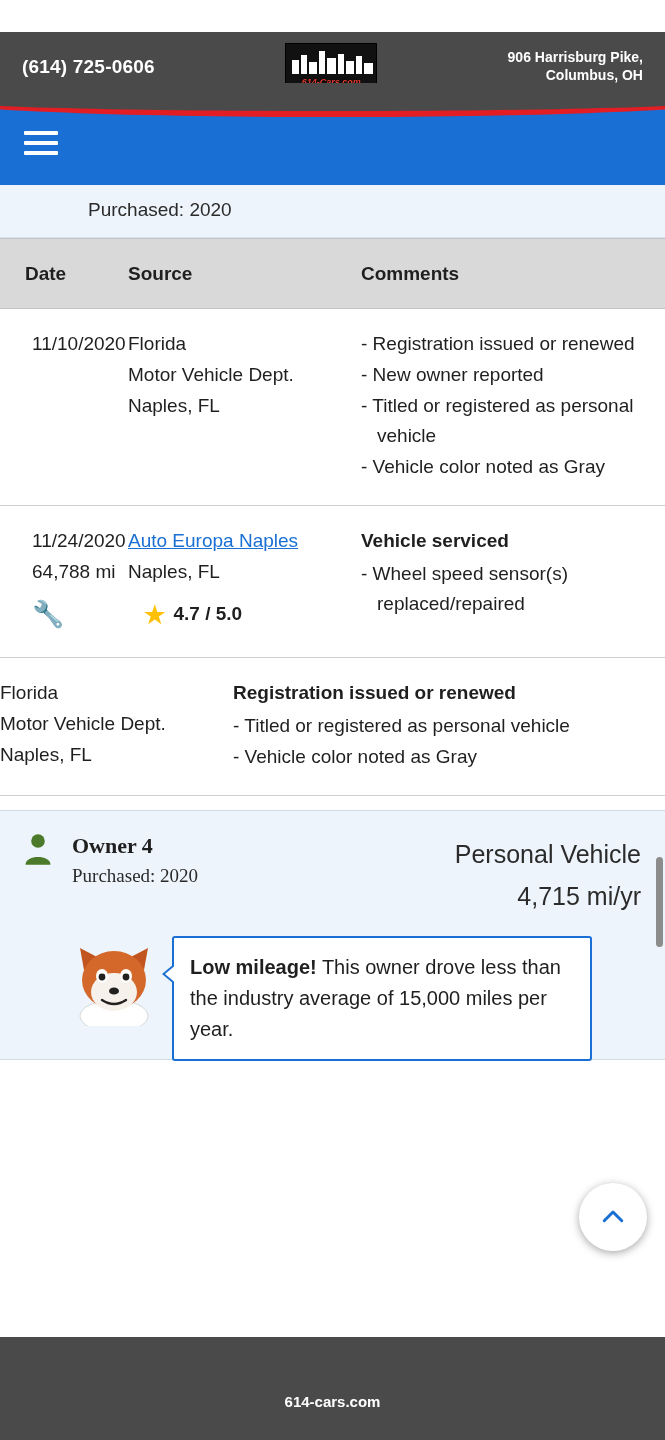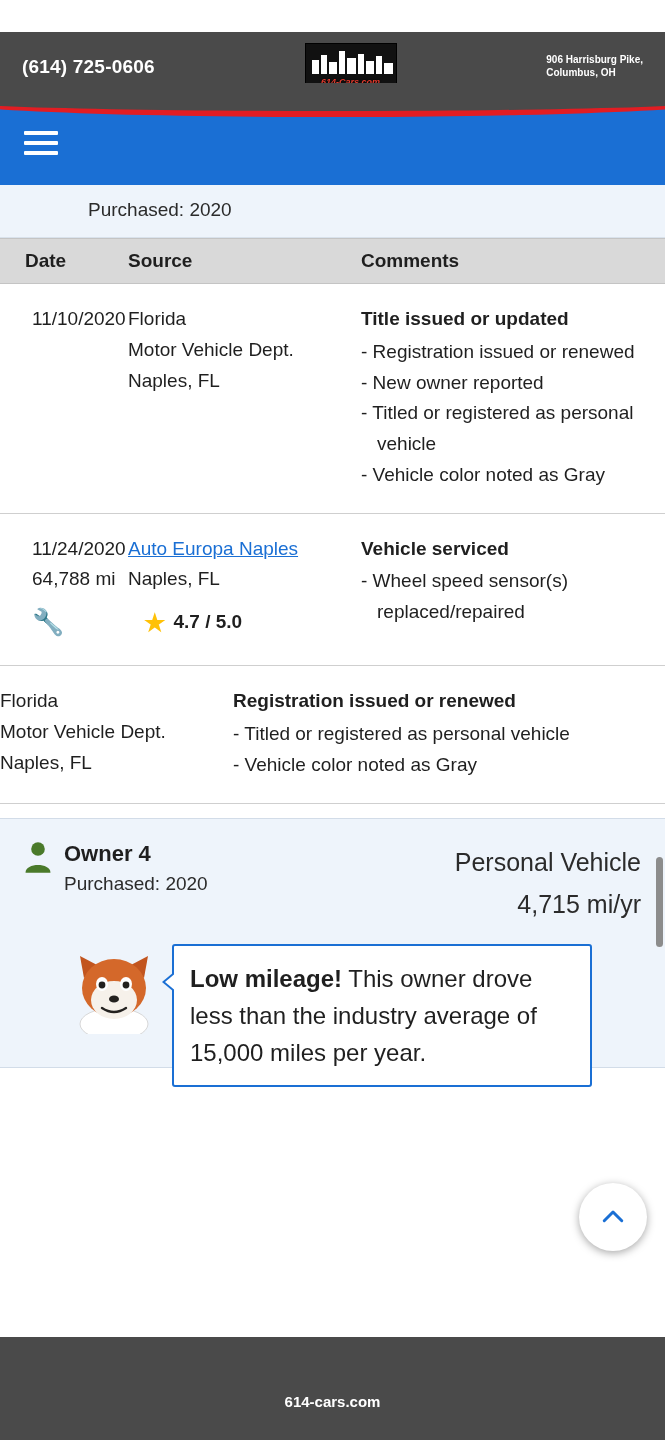--- a/index.html
+++ b/index.html
@@ -42,24 +42,24 @@
     position: relative;
     font-size: 9px;
     color: #e33b2e;
     font-weight: bold;
     font-style: italic;
     margin-bottom: 3px;
     text-shadow: 0 0 2px #000;
   }
   .dealer-addr {
     color: #ffffff;
-    font-size: 10px;
+    font-size: 14px;
     font-weight: bold;
     line-height: 1.25;
-    text-align: left;
+    text-align: right;
   }
   .red-curve-top {
     position: absolute;
     left: -10%; right: -10%;
     bottom: -16px;
     height: 34px;
     border-bottom: 6px solid #e21d23;
     border-radius: 0 0 50% 50%;
     background: #4a4a4a;
     z-index: 3;
@@ -123,21 +123,21 @@
     color: #2b2b2b;
   }
 
   
   .hist-table { width: 665px; }
   .thead {
     display: flex;
     background: #d9d9d9;
     border-top: 1px solid #c4c4c4;
     border-bottom: 1px solid #c4c4c4;
-    height: 46px;
+    height: 71px;
     align-items: center;
     font-weight: bold;
     font-size: 19px;
     color: #1f1f1f;
   }
   .col-date { width: 128px; padding-left: 25px; }
   .col-src  { width: 233px; }
   .col-cmt  { flex: 1; padding-right: 12px; }
 
   .trow {
@@ -184,38 +184,38 @@
   .owner-panel {
     margin-top: 14px;
     background: #eef4fb;
     border-top: 1px solid #d2dce8;
     border-bottom: 1px solid #d2dce8;
     padding: 22px 24px 0 24px;
     position: relative;
     height: 250px;
   }
   .owner-head { display: flex; justify-content: space-between; }
-  .owner-left { display: flex; gap: 12px; }
+  .owner-left { display: flex; gap: 20px; font-family: Liberation Serif, serif; }
   .person-icon { width: 28px; height: 34px; }
   .owner-name { font-size: 22px; font-weight: bold; color:#1f1f1f; }
   .owner-purch { font-size: 19px; color:#2b2b2b; margin-top: 6px; }
   .owner-right { text-align: right; font-size: 25px; color:#2b2b2b; line-height: 1.7; }
 
   .fox-row { display: flex; align-items: flex-start; margin-top: 18px; }
   .fox {
     width: 96px; height: 90px; margin-left: 42px; position: relative; flex: 0 0 96px;
   }
   .callout {
     position: relative;
     margin-left: 10px;
     border: 2px solid #1a6fd4;
     background: #ffffff;
     border-radius: 3px;
     padding: 14px 16px;
-    font-size: 24px;
+    font-size: 20px;
     line-height: 1.55;
     color: #1f1f1f;
     width: 420px;
   }
   .callout:before {
     content: "";
     position: absolute;
     left: -12px; top: 26px;
     border-top: 10px solid transparent;
     border-bottom: 10px solid transparent;
@@ -343,21 +343,20 @@
       <div class="trow">
         <div class="col-date">
           <span>11/10/2020</span>
         </div>
         <div class="col-src">
           <span class="src-line">Florida</span>
           <span class="src-line">Motor Vehicle Dept.</span>
           <span class="src-line">Naples, FL</span>
         </div>
         <div class="col-cmt">
-          <span class="cmt-title">Title issued or updated</span>
           <span class="cmt-item">- Registration issued or renewed</span>
           <span class="cmt-item">- New owner reported</span>
           <span class="cmt-item">- Titled or registered as personal vehicle</span>
           <span class="cmt-item">- Vehicle color noted as Gray</span>
         </div>
       </div>
 
       <div class="trow">
         <div class="col-date">
           <span>11/24/2020</span>

